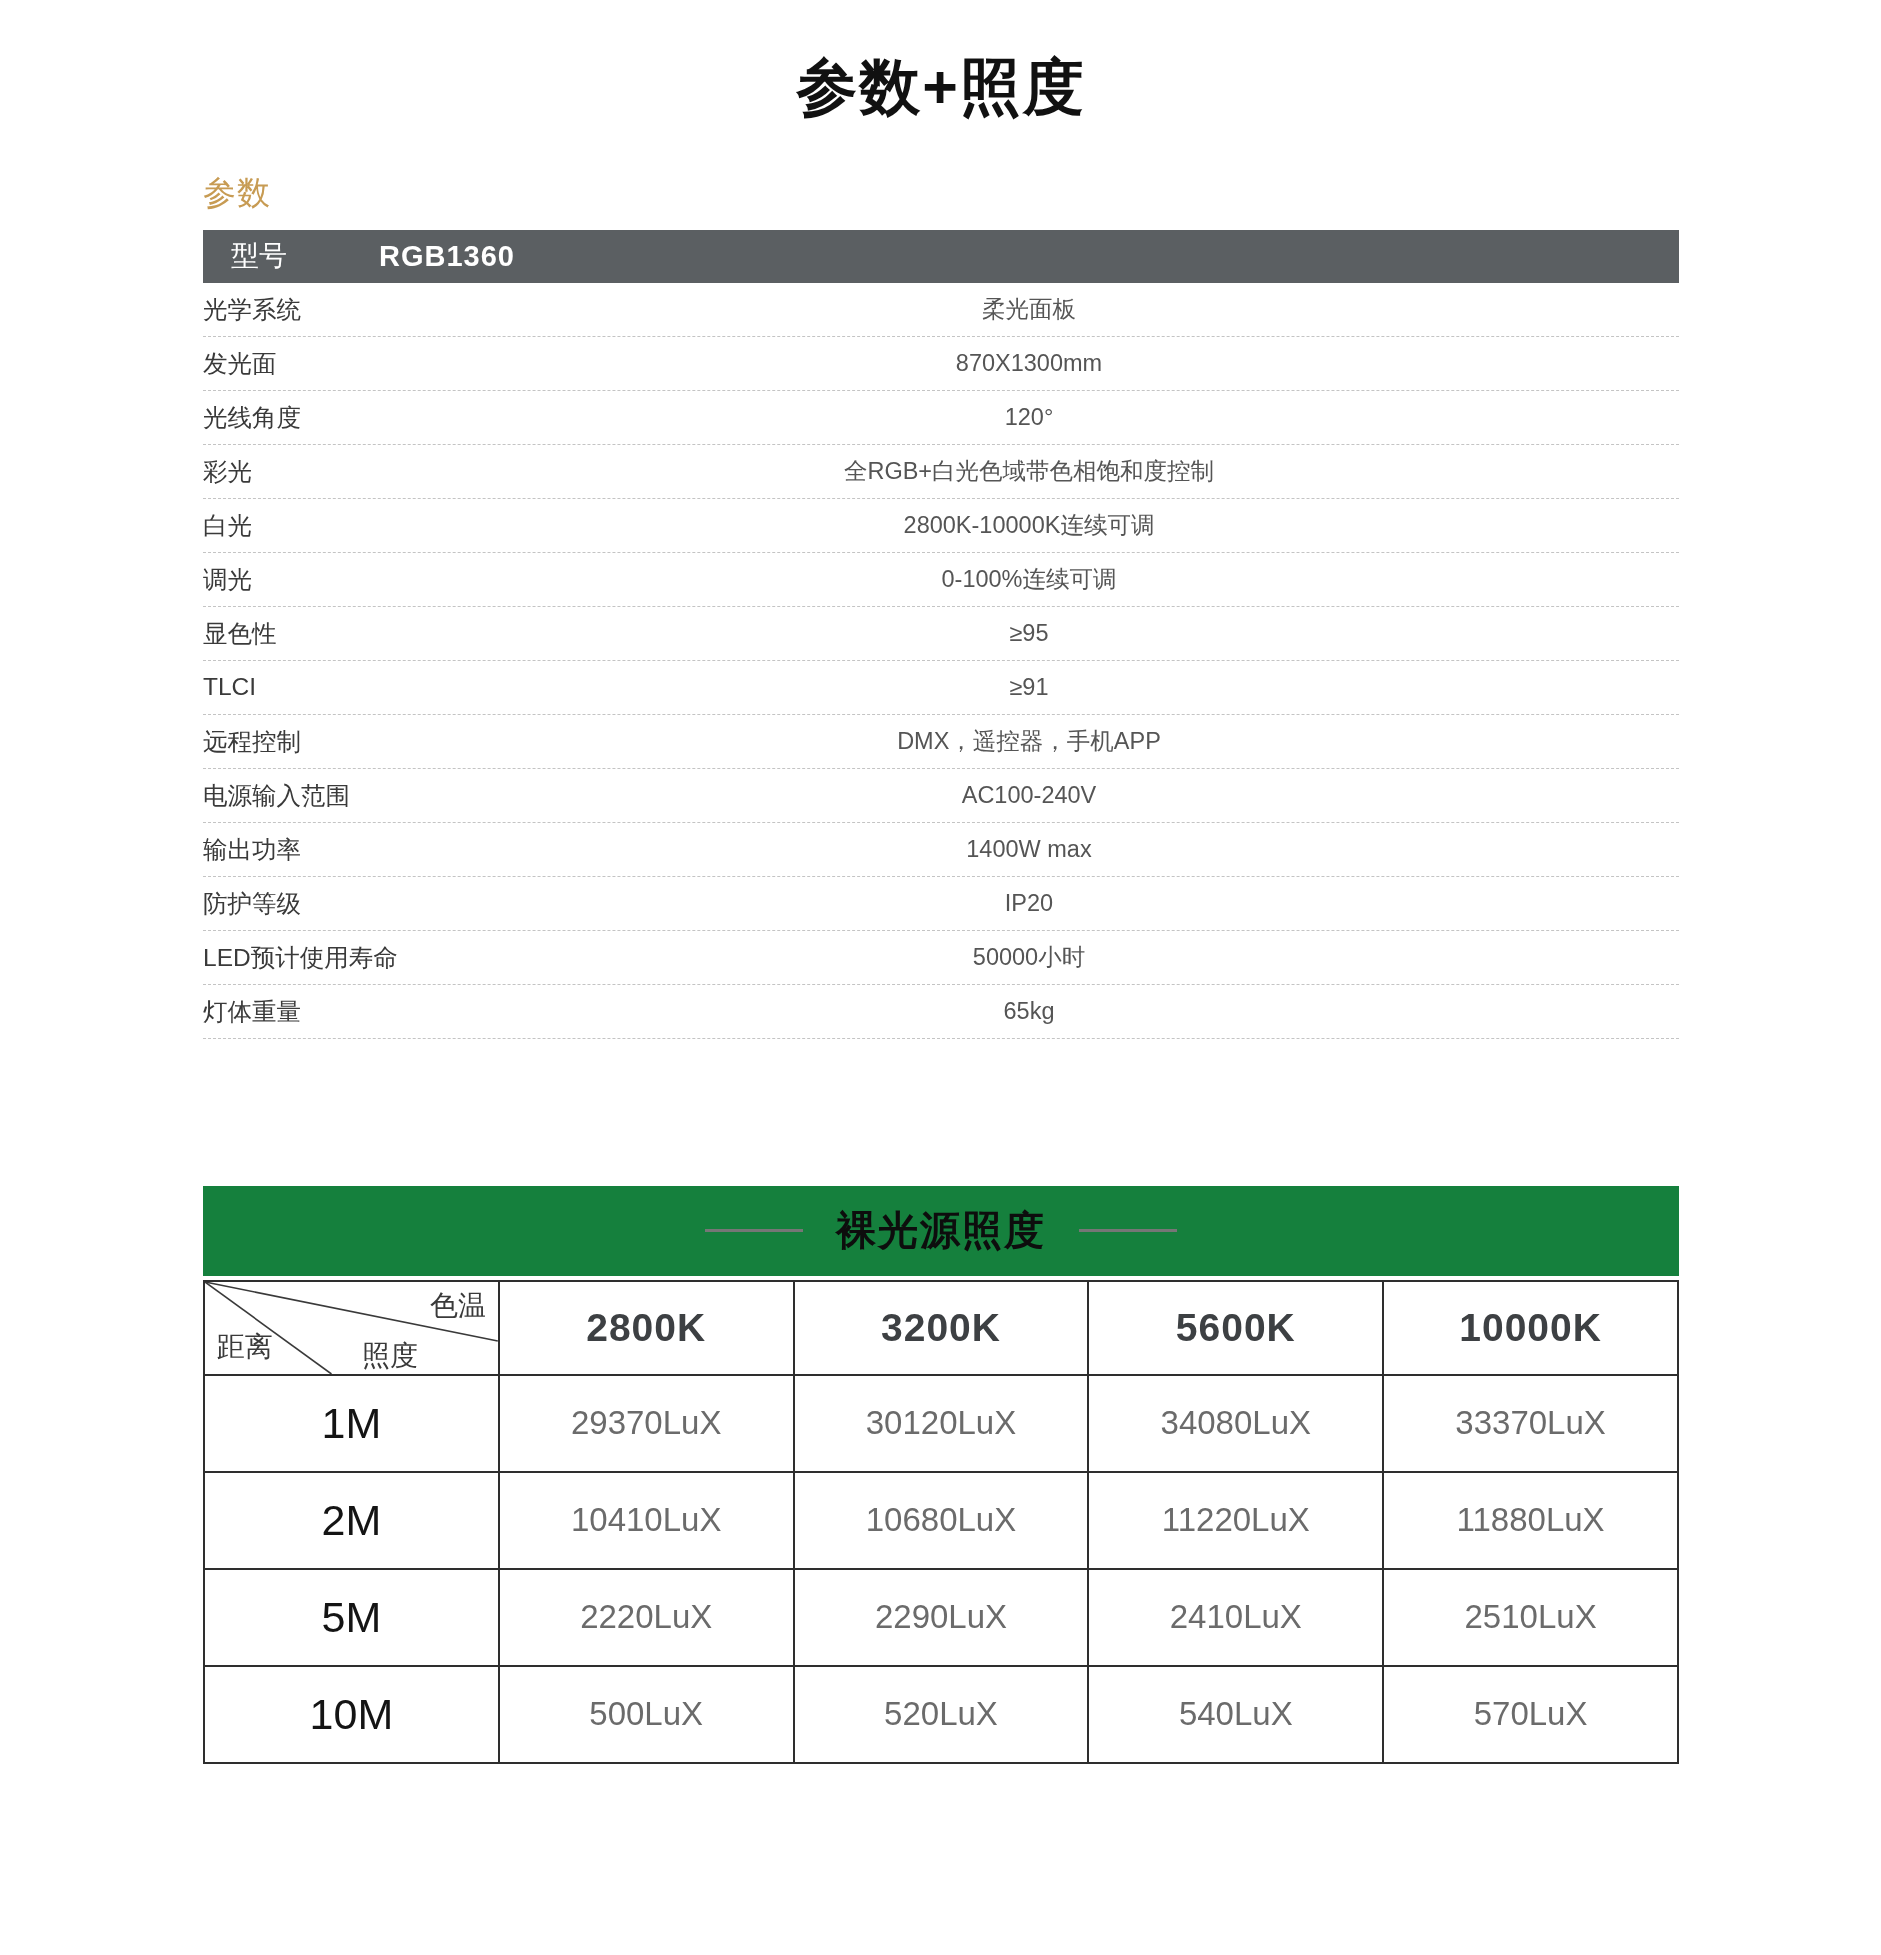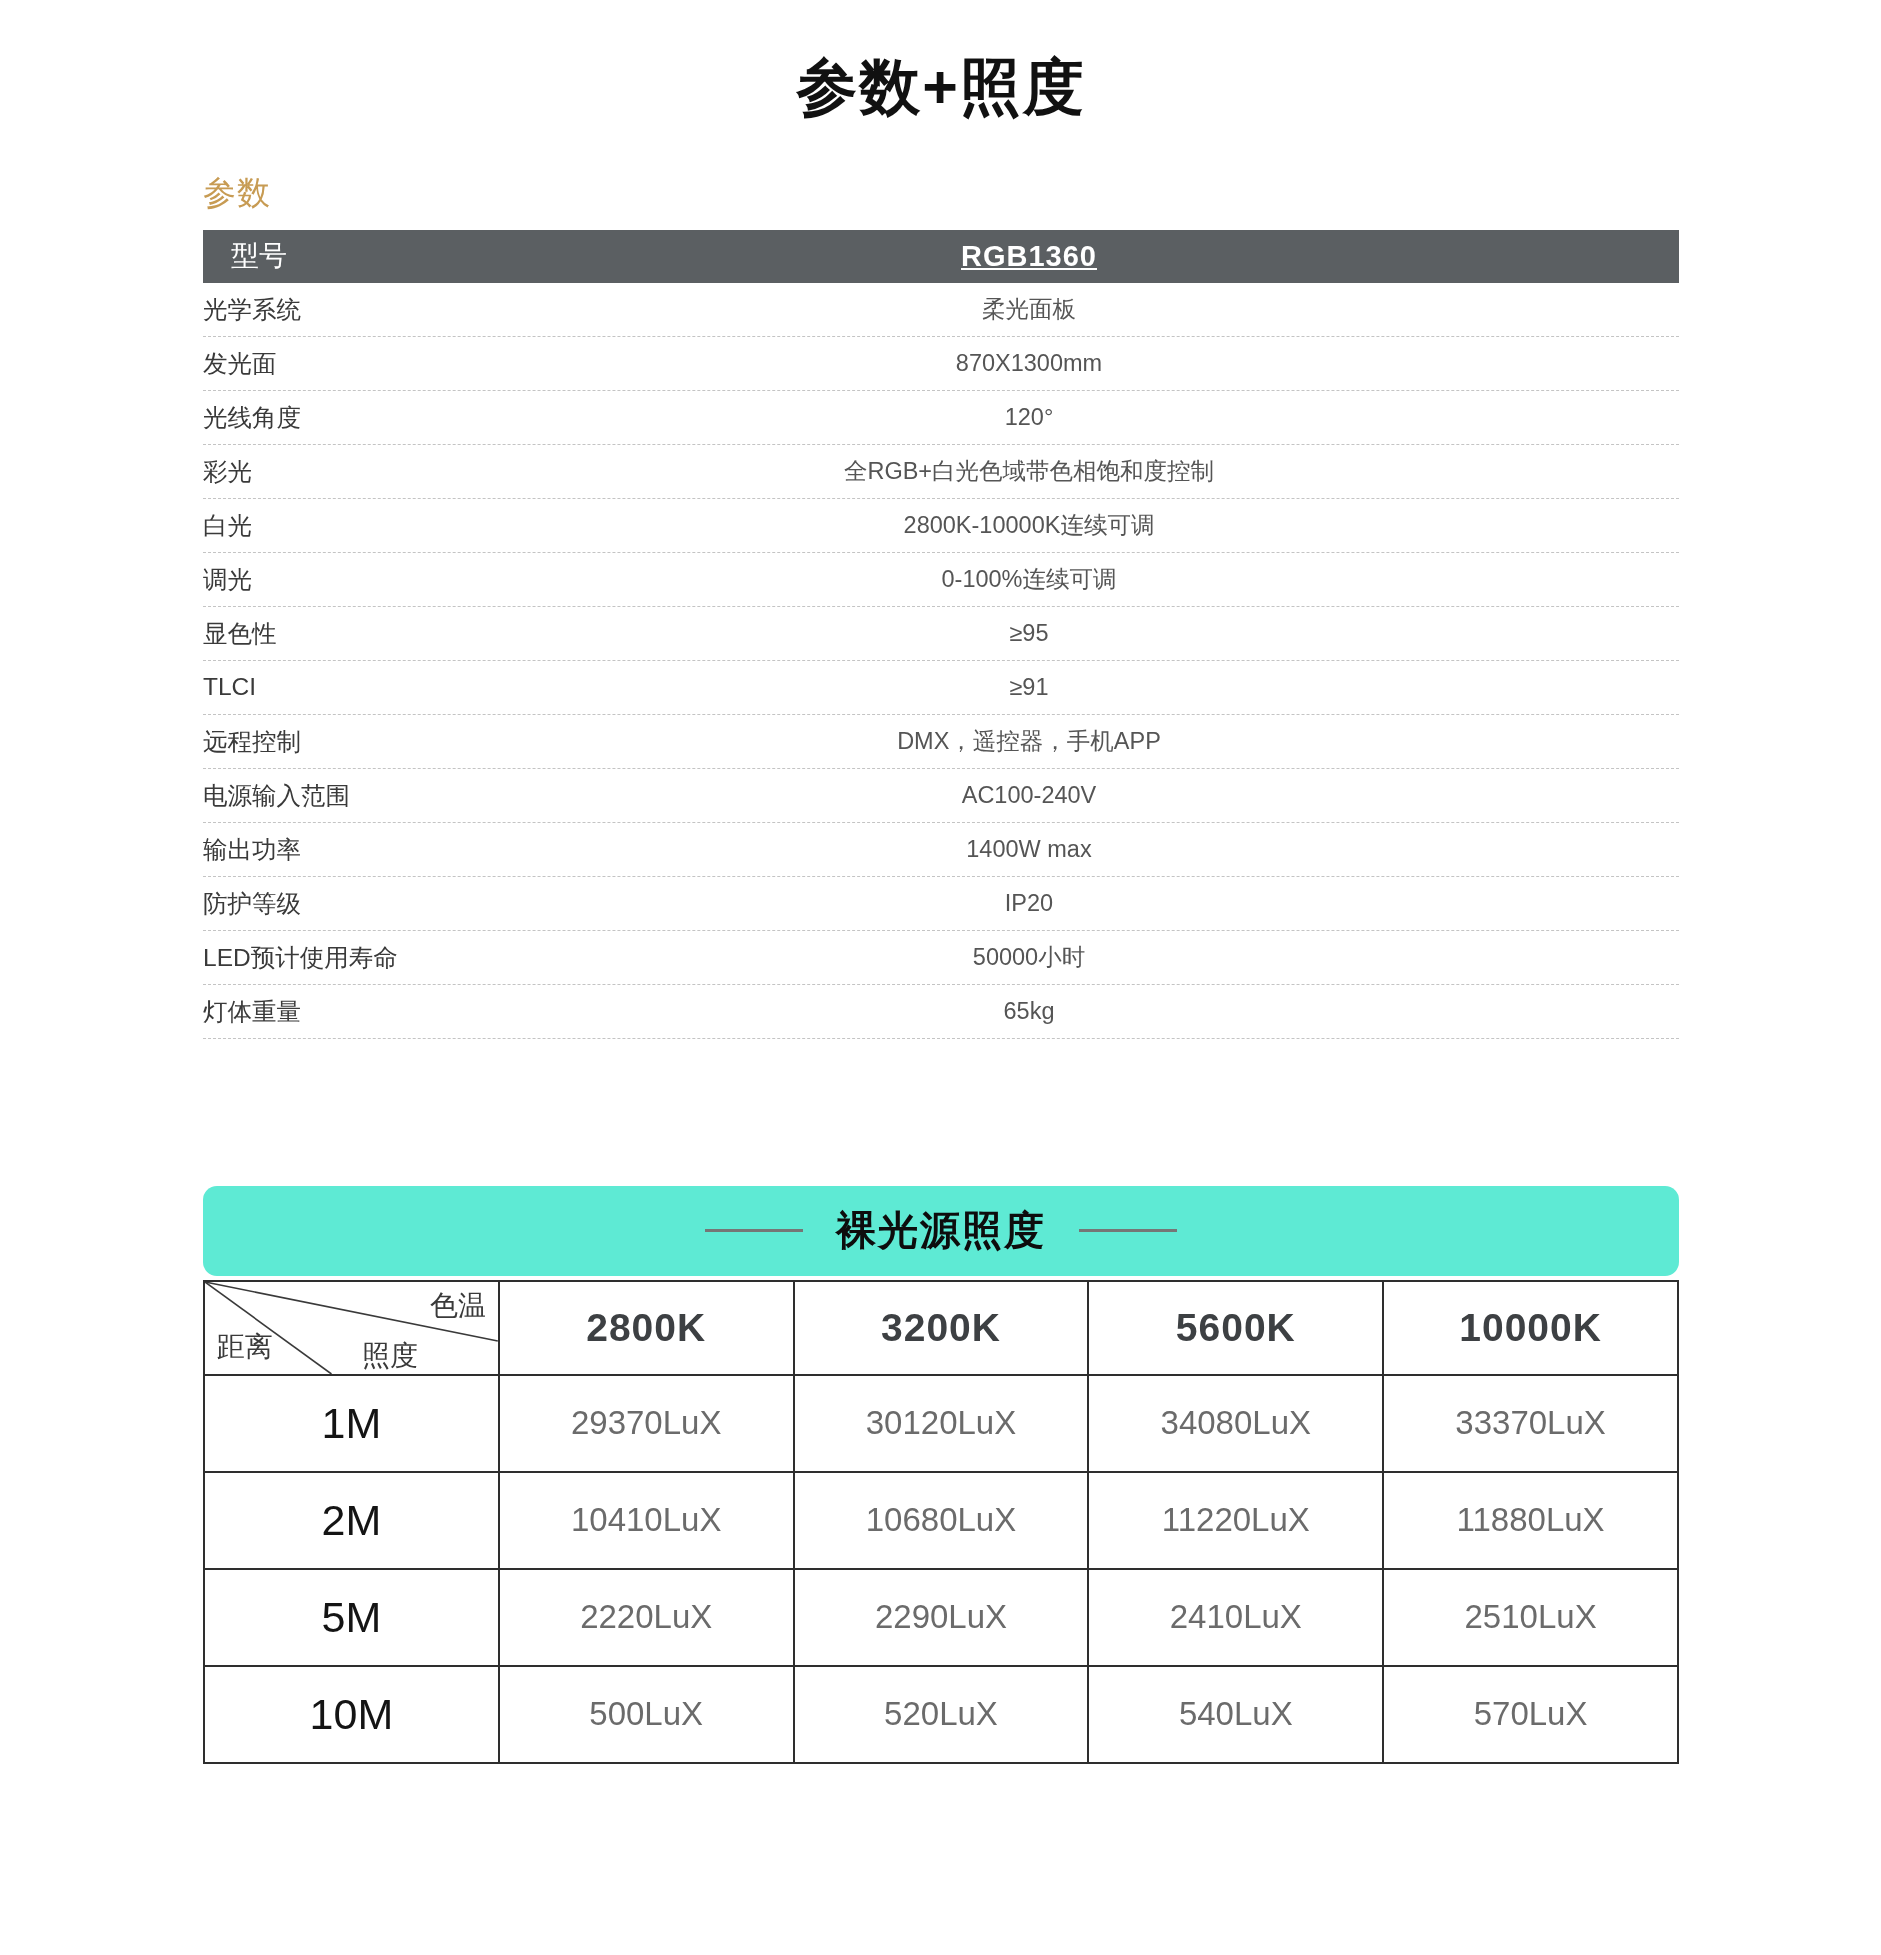--- a/index.html
+++ b/index.html
@@ -42,25 +42,24 @@
     color: #ffffff;
   }
   .param-header .ph-label {
     width: 176px;
     padding-left: 28px;
     font-size: 28px;
     font-weight: 400;
   }
   .param-header .ph-value {
     flex: 1;
-    text-align: center;
+    text-align: left;
     font-size: 29px;
     font-weight: 600;
     letter-spacing: 1px;
-    text-decoration: underline;
   }
   .param-row {
     display: flex;
     align-items: center;
     height: 54px;
     border-bottom: 1.5px dashed #c4c4c4;
   }
   .param-row .pr-label {
     width: 176px;
     padding-left: 0;
@@ -72,25 +71,24 @@
     flex: 1;
     text-align: center;
     font-size: 23.5px;
     color: #555555;
   }
 
   
   .illum-banner {
     margin-top: 147px;
     height: 90px;
-    background: #5eead4;
+    background: #15803d;
     display: flex;
     align-items: center;
     justify-content: center;
-    border-radius: 14px;
   }
   .banner-dash {
     width: 98px;
     height: 2.9px;
     background: #767676;
   }
   .banner-title {
     font-size: 40px;
     font-weight: 800;
     color: #0d0d0d;

